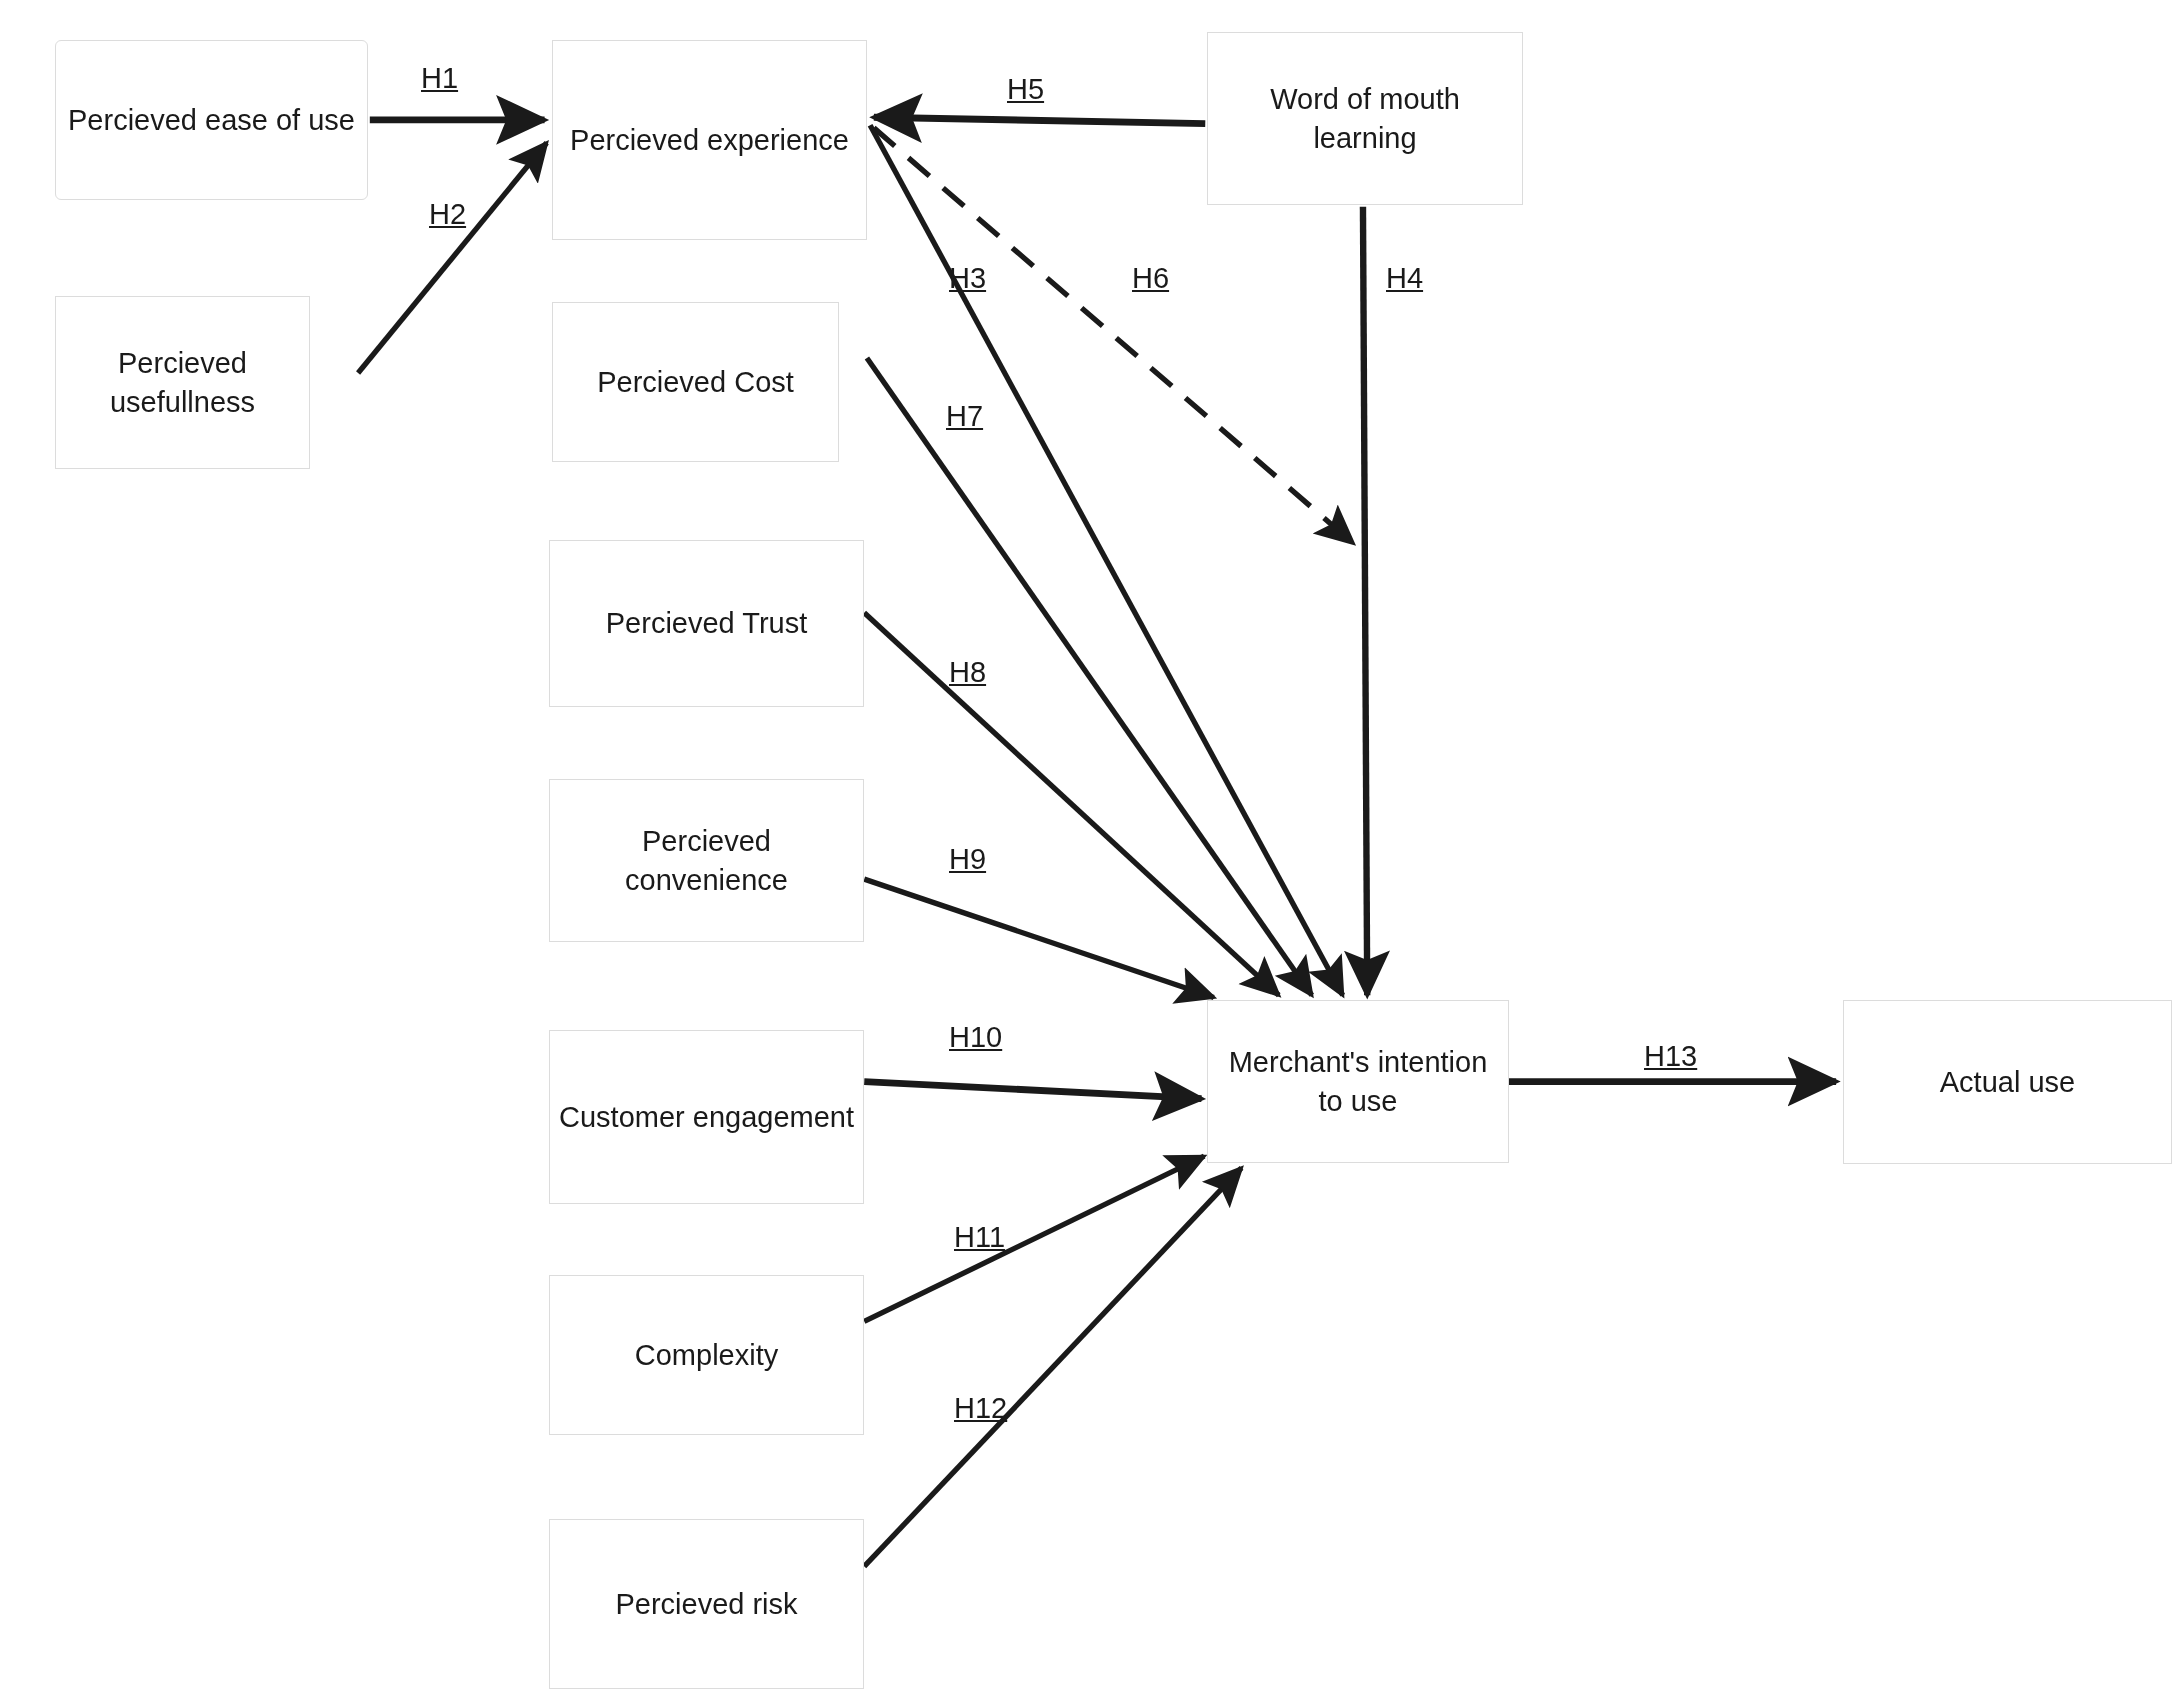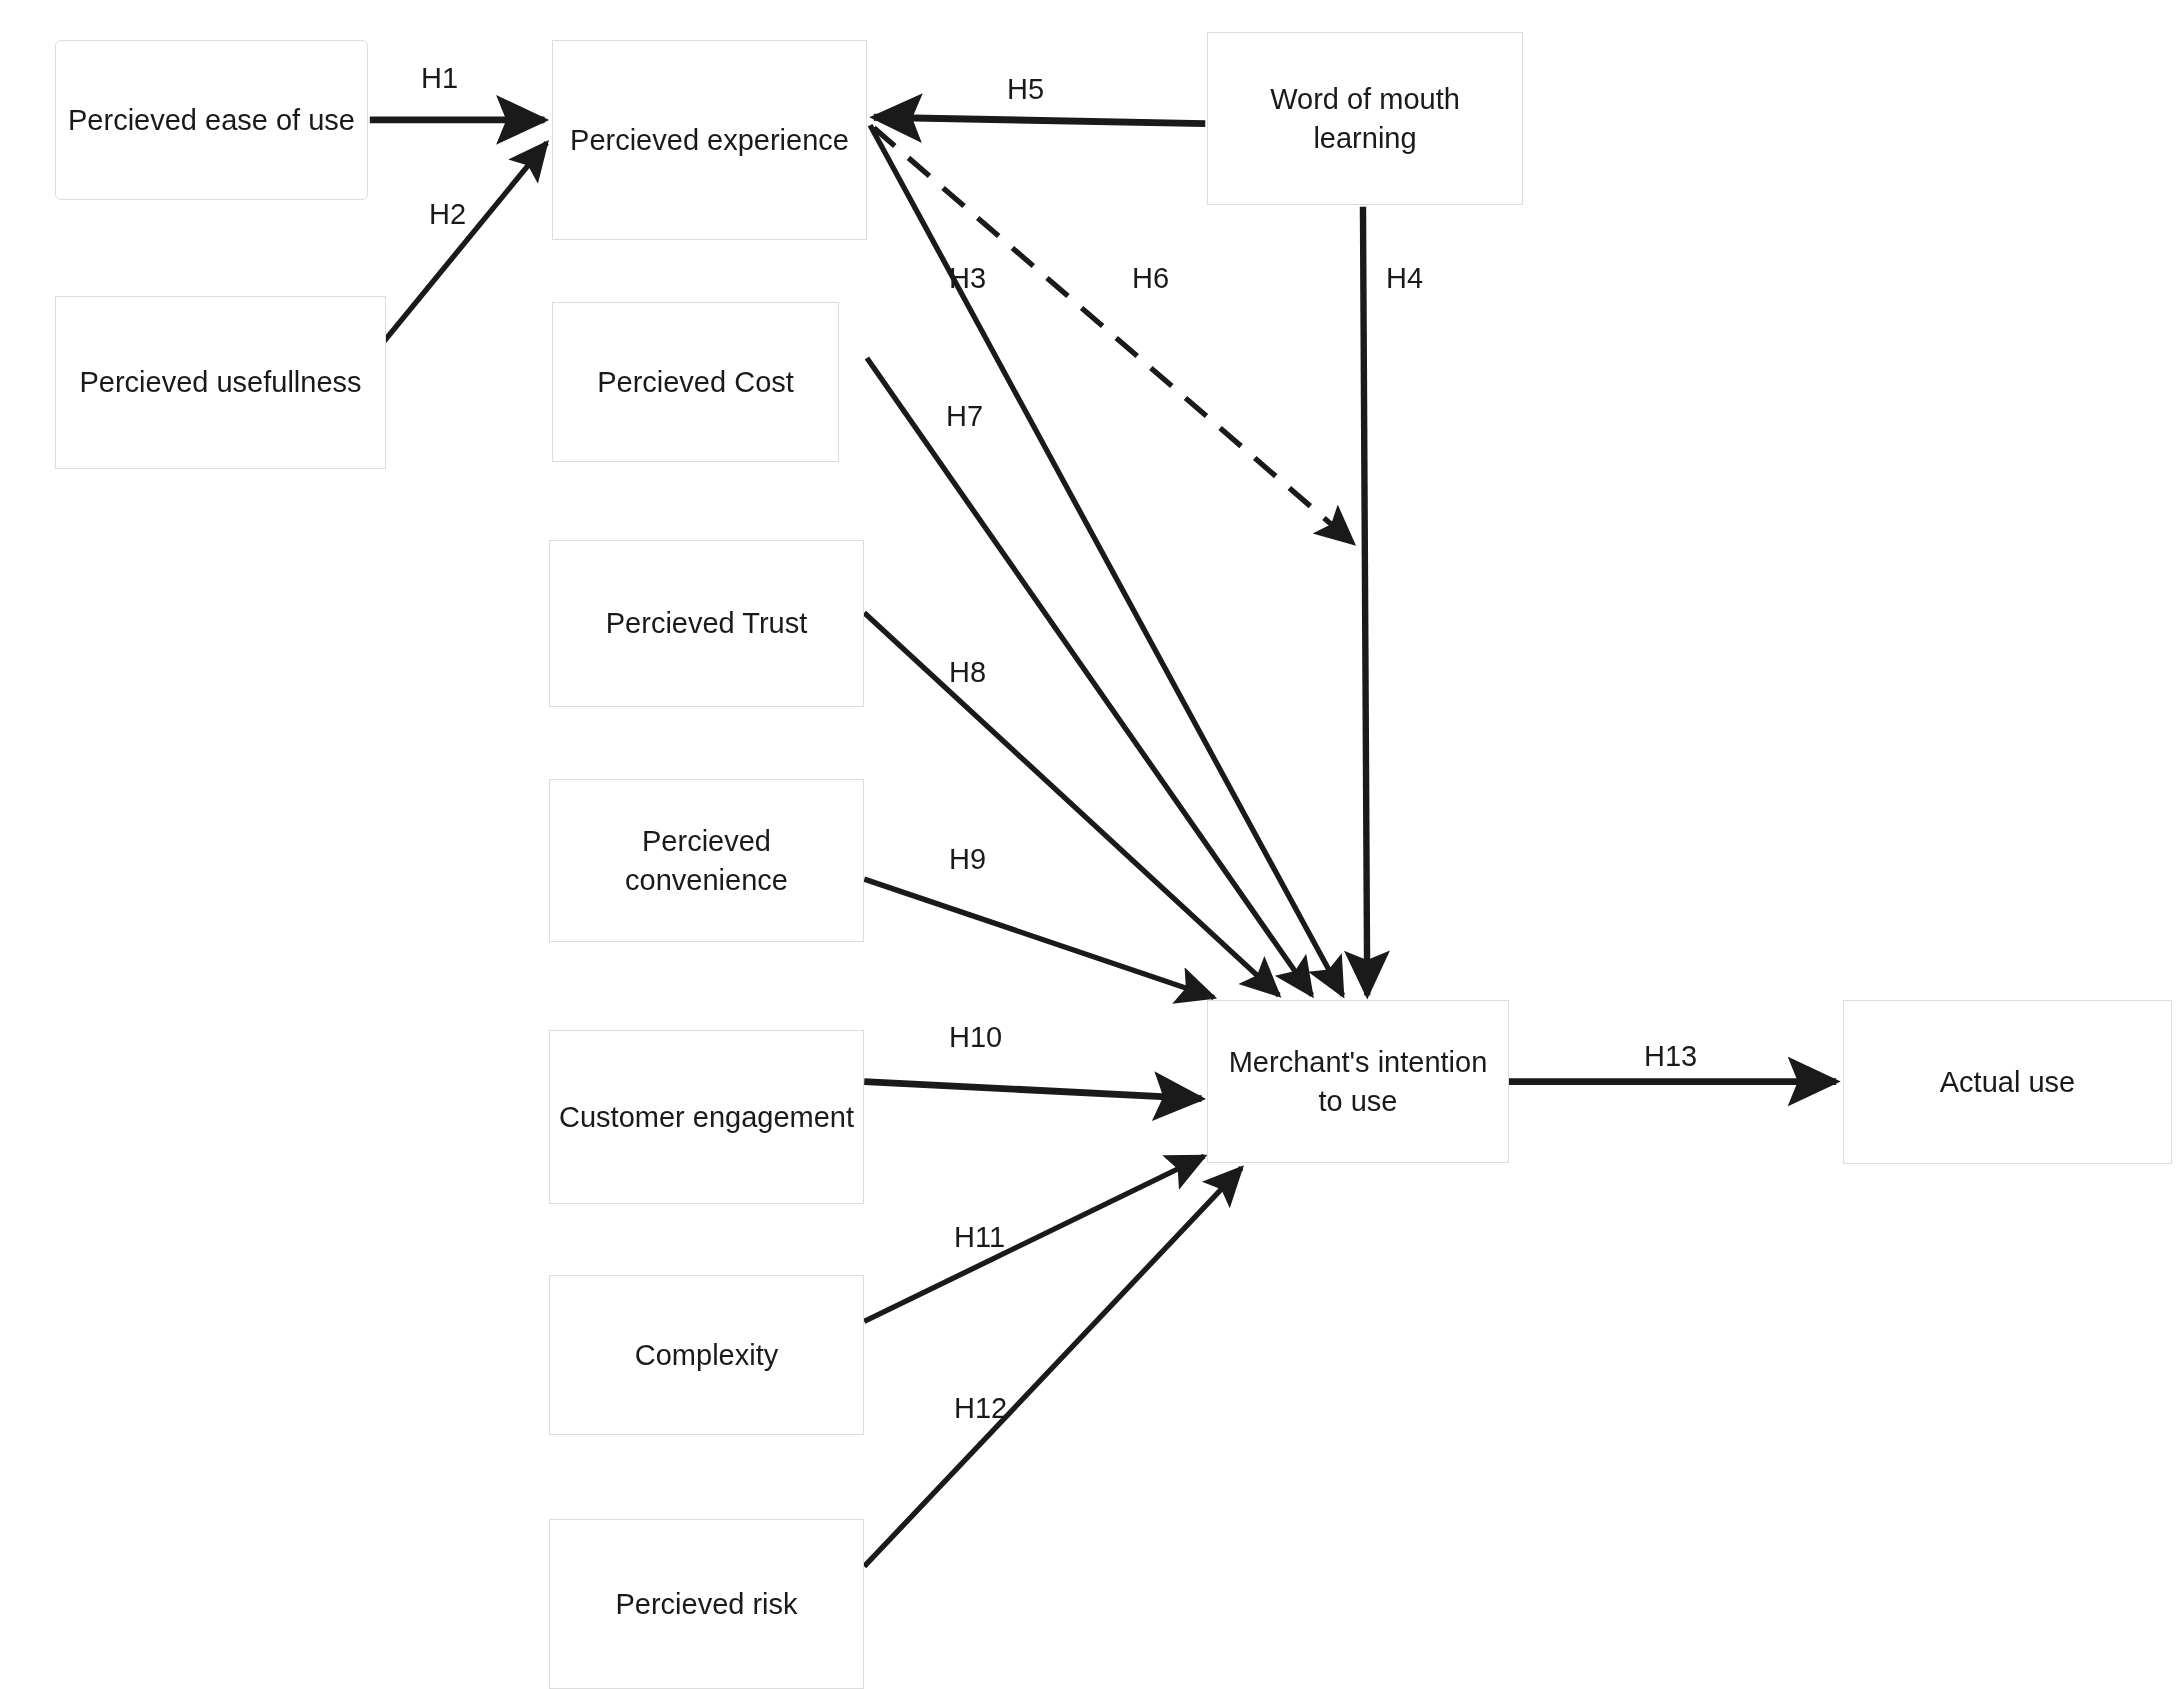--- a/index.html
+++ b/index.html
@@ -42,20 +42,21 @@
     height: 1689px;
     z-index: 2;
   }
   .hlabel {
     position: absolute;
     color: #1a1a1a;
     font-size: 29px;
     line-height: 1;
     white-space: nowrap;
     z-index: 4;
+    text-decoration: underline;
   }
 </style>
 </head>
 <body>
 
 <div id="canvas">
 
   <svg id="edges" viewBox="0 0 4097 3170" xmlns="http://www.w3.org/2000/svg">
     <defs>
       <marker id="ah" viewBox="0 0 12 12" refX="10.5" refY="6" markerWidth="8" markerHeight="8" orient="auto-start-reverse">
@@ -87,21 +88,21 @@
 
     <line x1="1622" y1="2940" x2="2330" y2="2192" stroke="#1a1a1a" stroke-width="10" marker-end="url(#ah)"></line>
 
     <line x1="2788" y1="2030" x2="3446" y2="2030" stroke="#1a1a1a" stroke-width="13" marker-end="url(#ah)"></line>
   </svg>
 
   <div class="node" style="left:55px;top:40px;width:313px;height:160px;border-radius:6px;">
     <span>Percieved ease of use</span>
   </div>
 
-  <div class="node" style="left:55px;top:296px;width:331px;height:173px;">
+  <div class="node" style="left:55px;top:296px;width:255px;height:173px;">
     <span>Percieved usefullness</span>
   </div>
 
   <div class="node" style="left:552px;top:40px;width:315px;height:200px;">
     <span>Percieved experience</span>
   </div>
 
   <div class="node" style="left:552px;top:302px;width:287px;height:160px;">
     <span>Percieved Cost</span>
   </div>

